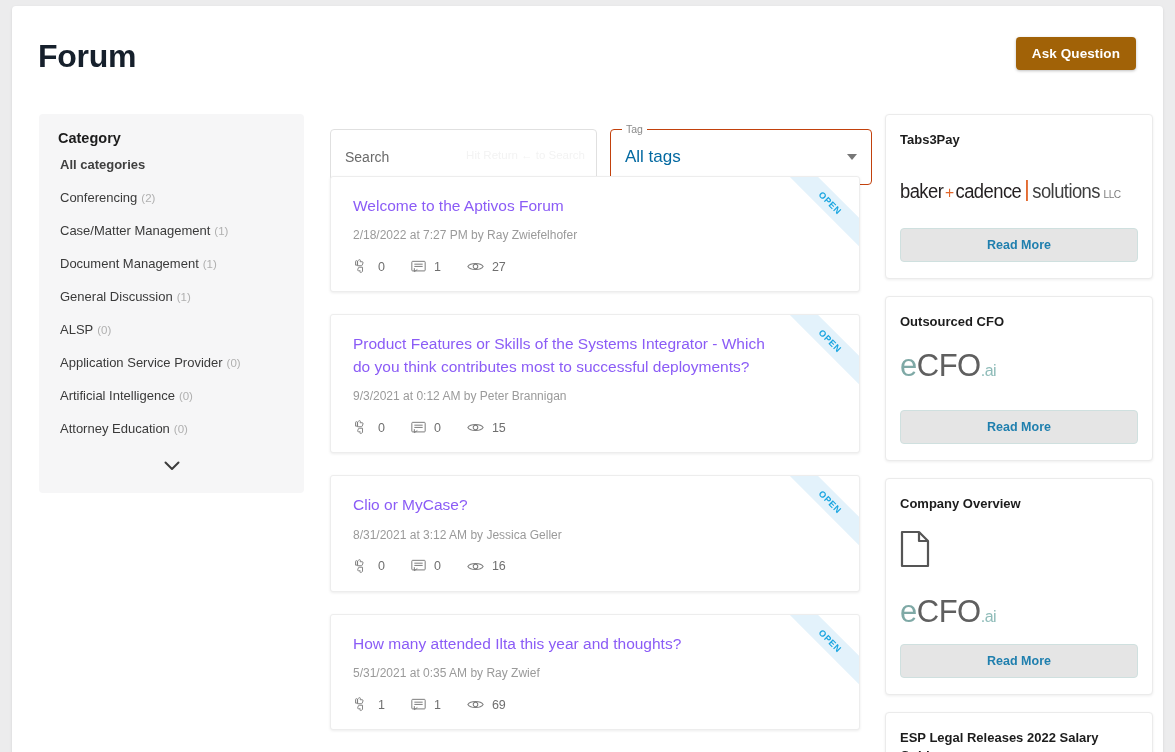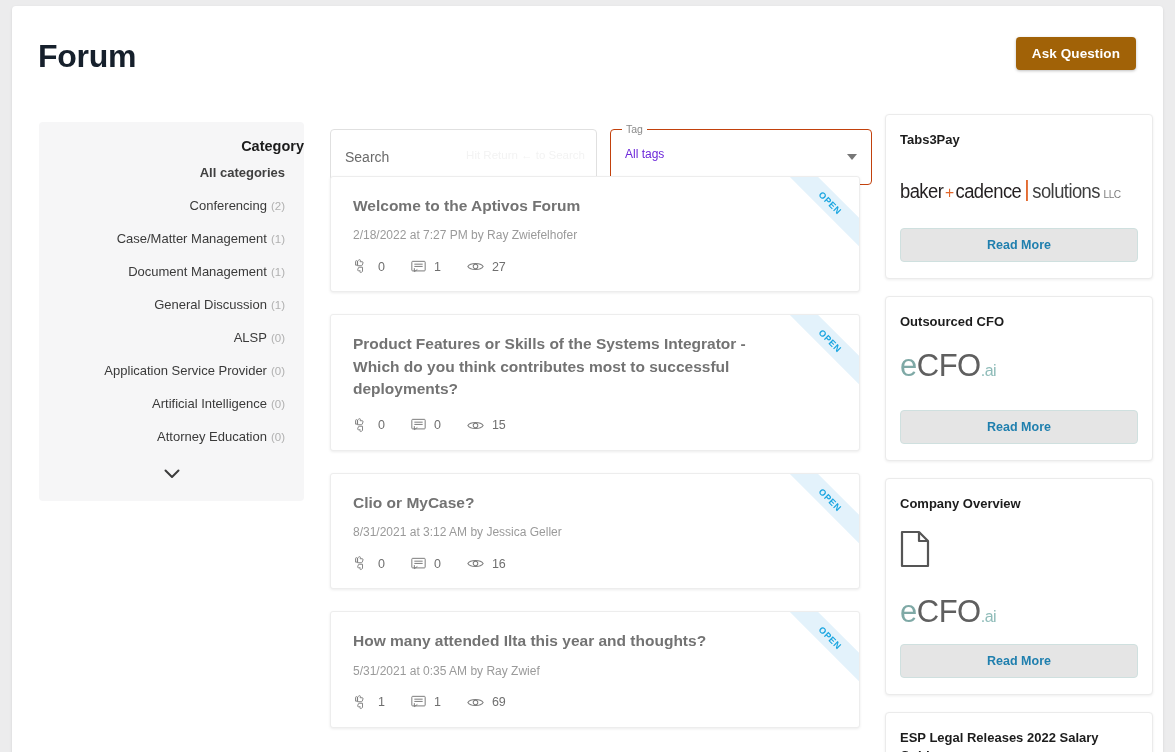--- a/index.html
+++ b/index.html
@@ -57,26 +57,25 @@
 
   
   #content {
     position: absolute;
     left: 0; top: 98px; right: 0; bottom: 0;
   }
 
   
   #category-panel {
     position: absolute;
-    left: 27px; top: 18px;
+    left: 27px; top: 10px;
     width: 265px;
     background: #f6f6f7;
     border-radius: 4px;
     padding: 12px 0 16px 0;
-    text-align: right;
   }
   #category-heading {
     font-size: 14.5px;
     font-weight: bold;
     color: #1c1c1c;
     padding: 4px 0 2px 19px;
   }
   .category-item {
     display: block;
     padding: 9px 19px 9px 21px;
@@ -153,22 +152,22 @@
     position: absolute;
     left: 11px; top: -7px;
     background: #ffffff;
     padding: 0 4px;
     font-size: 10.5px;
     color: #8a8a8a;
   }
   #tag-value {
     position: absolute;
     left: 14px; top: 17px;
-    font-size: 12px;
-    color: #6d28d9;
+    font-size: 17px;
+    color: #0369a1;
   }
   #tag-arrow {
     position: absolute;
     right: 14px; top: 24px;
     width: 0; height: 0;
     border-left: 5px solid transparent;
     border-right: 5px solid transparent;
     border-top: 6px solid #777;
   }
 
@@ -179,22 +178,22 @@
     background: #ffffff;
     border: 1px solid #ededed;
     border-radius: 3px;
     box-shadow: 0 1px 3px rgba(0,0,0,0.08);
     padding: 18px 22px 16px 22px;
     overflow: hidden;
     cursor: pointer;
   }
   .post-title {
     font-size: 15.5px;
-    font-weight: bold;
-    color: #737373;
+    font-weight: normal;
+    color: #8b5cf6;
     line-height: 1.45;
     margin: 0 70px 0 0;
     cursor: pointer;
   }
   .post-meta {
     margin-top: 11px;
     font-size: 12px;
     color: #9a9a9a;
   }
   .post-stats {
@@ -392,20 +391,21 @@
                   </svg>
                   <span>27</span>
                 </div>
               </div>
             </div>
             <div class="post-card">
               <div class="ribbon-corner">
                 <div class="ribbon">OPEN</div>
               </div>
               <div class="post-title">Product Features or Skills of the Systems Integrator - Which do you think contributes most to successful deployments?</div>
+              <div class="post-meta">9/3/2021 at 0:12 AM by Peter Brannigan</div>
               <div class="post-stats">
                 <div class="stat">
                   <svg width="17" height="17" viewBox="0 0 20 20">
                     <path d="M3 4.2 C3 3.4 3.6 2.9 4.2 3.2 L5.2 3.7 L5.2 8.4 L3 8.4 Z" fill="none" stroke="#7c7c7c" stroke-width="1.1"></path>
                     <path d="M5.4 3.6 C6.6 2.5 7.6 1.7 8.4 2.1 C9.1 2.5 8.6 3.6 8.4 4.4 L10.8 4.4 C11.6 4.4 12 5 11.8 5.7 L10.9 8.3 C10.7 8.9 10.3 9.1 9.8 9.1 L5.4 9.1 Z" fill="none" stroke="#7c7c7c" stroke-width="1.1" stroke-linejoin="round"></path>
                     <path d="M7.0 17.0 C5.9 18.0 5.0 18.6 4.3 18.2 C3.7 17.9 4.1 16.9 4.3 16.2 L2.2 16.2 C1.5 16.2 1.1 15.7 1.3 15.1 L2.1 12.8 C2.3 12.3 2.6 12.1 3.0 12.1 L7.0 12.1 Z" fill="none" stroke="#7c7c7c" stroke-width="1.1" stroke-linejoin="round" transform="translate(4.2,-1.2)"></path>
                   </svg>
                   <span>0</span>
                 </div>
                 <div class="stat">

